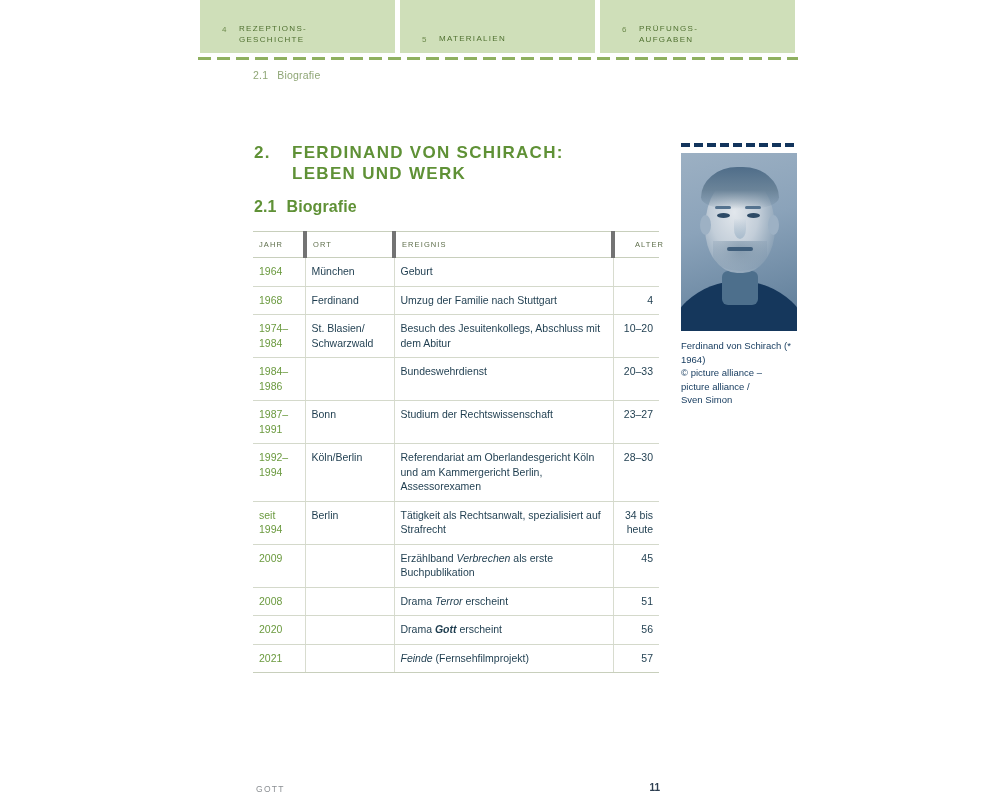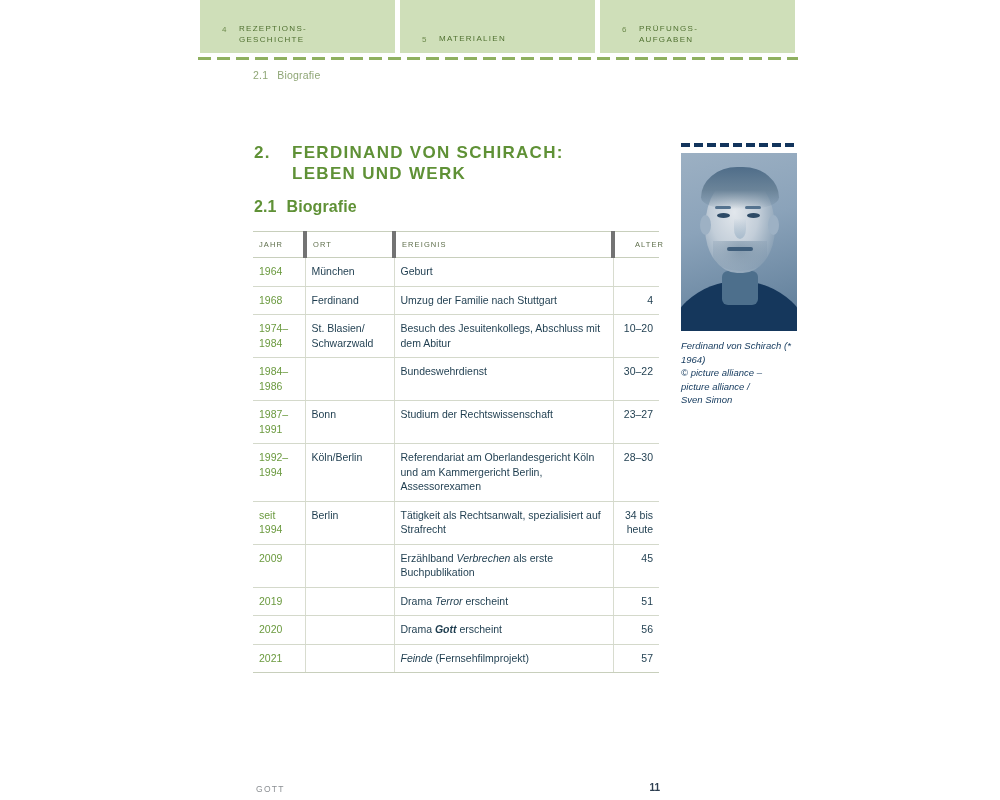--- a/index.html
+++ b/index.html
@@ -281,21 +281,20 @@
     width: 54px;
     height: 30px;
     background: radial-gradient(ellipse at 50% 30%, rgba(90,120,145,0.55) 0%, rgba(120,145,168,0.25) 70%, rgba(0,0,0,0) 100%);
     border-radius: 0 0 50% 50%;
   }
   .figure-caption {
     margin-top: 8px;
     font-size: 9.5px;
     line-height: 13.5px;
     color: #12385c;
-    font-style: italic;
   }
 
   
   .footer-book {
     position: absolute;
     left: 256px;
     top: 784px;
     font-size: 8.5px;
     letter-spacing: 1.3px;
     color: #8b8f93;
@@ -387,21 +386,21 @@
           <td class="td-ort" style="white-space: pre-line;">St. Blasien/
 Schwarzwald</td>
           <td class="td-ereignis">Besuch des Jesuitenkollegs, Abschluss mit dem Abitur</td>
           <td class="td-alter" style="white-space: pre-line;">10–20</td>
         </tr>
         <tr>
           <td class="td-jahr" style="white-space: pre-line;">1984–
 1986</td>
           <td class="td-ort" style="white-space: pre-line;"></td>
           <td class="td-ereignis">Bundeswehrdienst</td>
-          <td class="td-alter" style="white-space: pre-line;">30–22</td>
+          <td class="td-alter" style="white-space: pre-line;">20–33</td>
         </tr>
         <tr>
           <td class="td-jahr" style="white-space: pre-line;">1987–
 1991</td>
           <td class="td-ort" style="white-space: pre-line;">Bonn</td>
           <td class="td-ereignis">Studium der Rechtswissenschaft</td>
           <td class="td-alter" style="white-space: pre-line;">23–27</td>
         </tr>
         <tr>
           <td class="td-jahr" style="white-space: pre-line;">1992–
@@ -418,21 +417,21 @@
           <td class="td-alter" style="white-space: pre-line;">34 bis
 heute</td>
         </tr>
         <tr>
           <td class="td-jahr" style="white-space: pre-line;">2009</td>
           <td class="td-ort" style="white-space: pre-line;"></td>
           <td class="td-ereignis">Erzählband <em>Verbrechen</em> als erste Buchpublikation</td>
           <td class="td-alter" style="white-space: pre-line;">45</td>
         </tr>
         <tr>
-          <td class="td-jahr" style="white-space: pre-line;">2019</td>
+          <td class="td-jahr" style="white-space: pre-line;">2008</td>
           <td class="td-ort" style="white-space: pre-line;"></td>
           <td class="td-ereignis">Drama <em>Terror</em> erscheint</td>
           <td class="td-alter" style="white-space: pre-line;">51</td>
         </tr>
         <tr>
           <td class="td-jahr" style="white-space: pre-line;">2020</td>
           <td class="td-ort" style="white-space: pre-line;"></td>
           <td class="td-ereignis">Drama <strong>Gott</strong> erscheint</td>
           <td class="td-alter" style="white-space: pre-line;">56</td>
         </tr>

